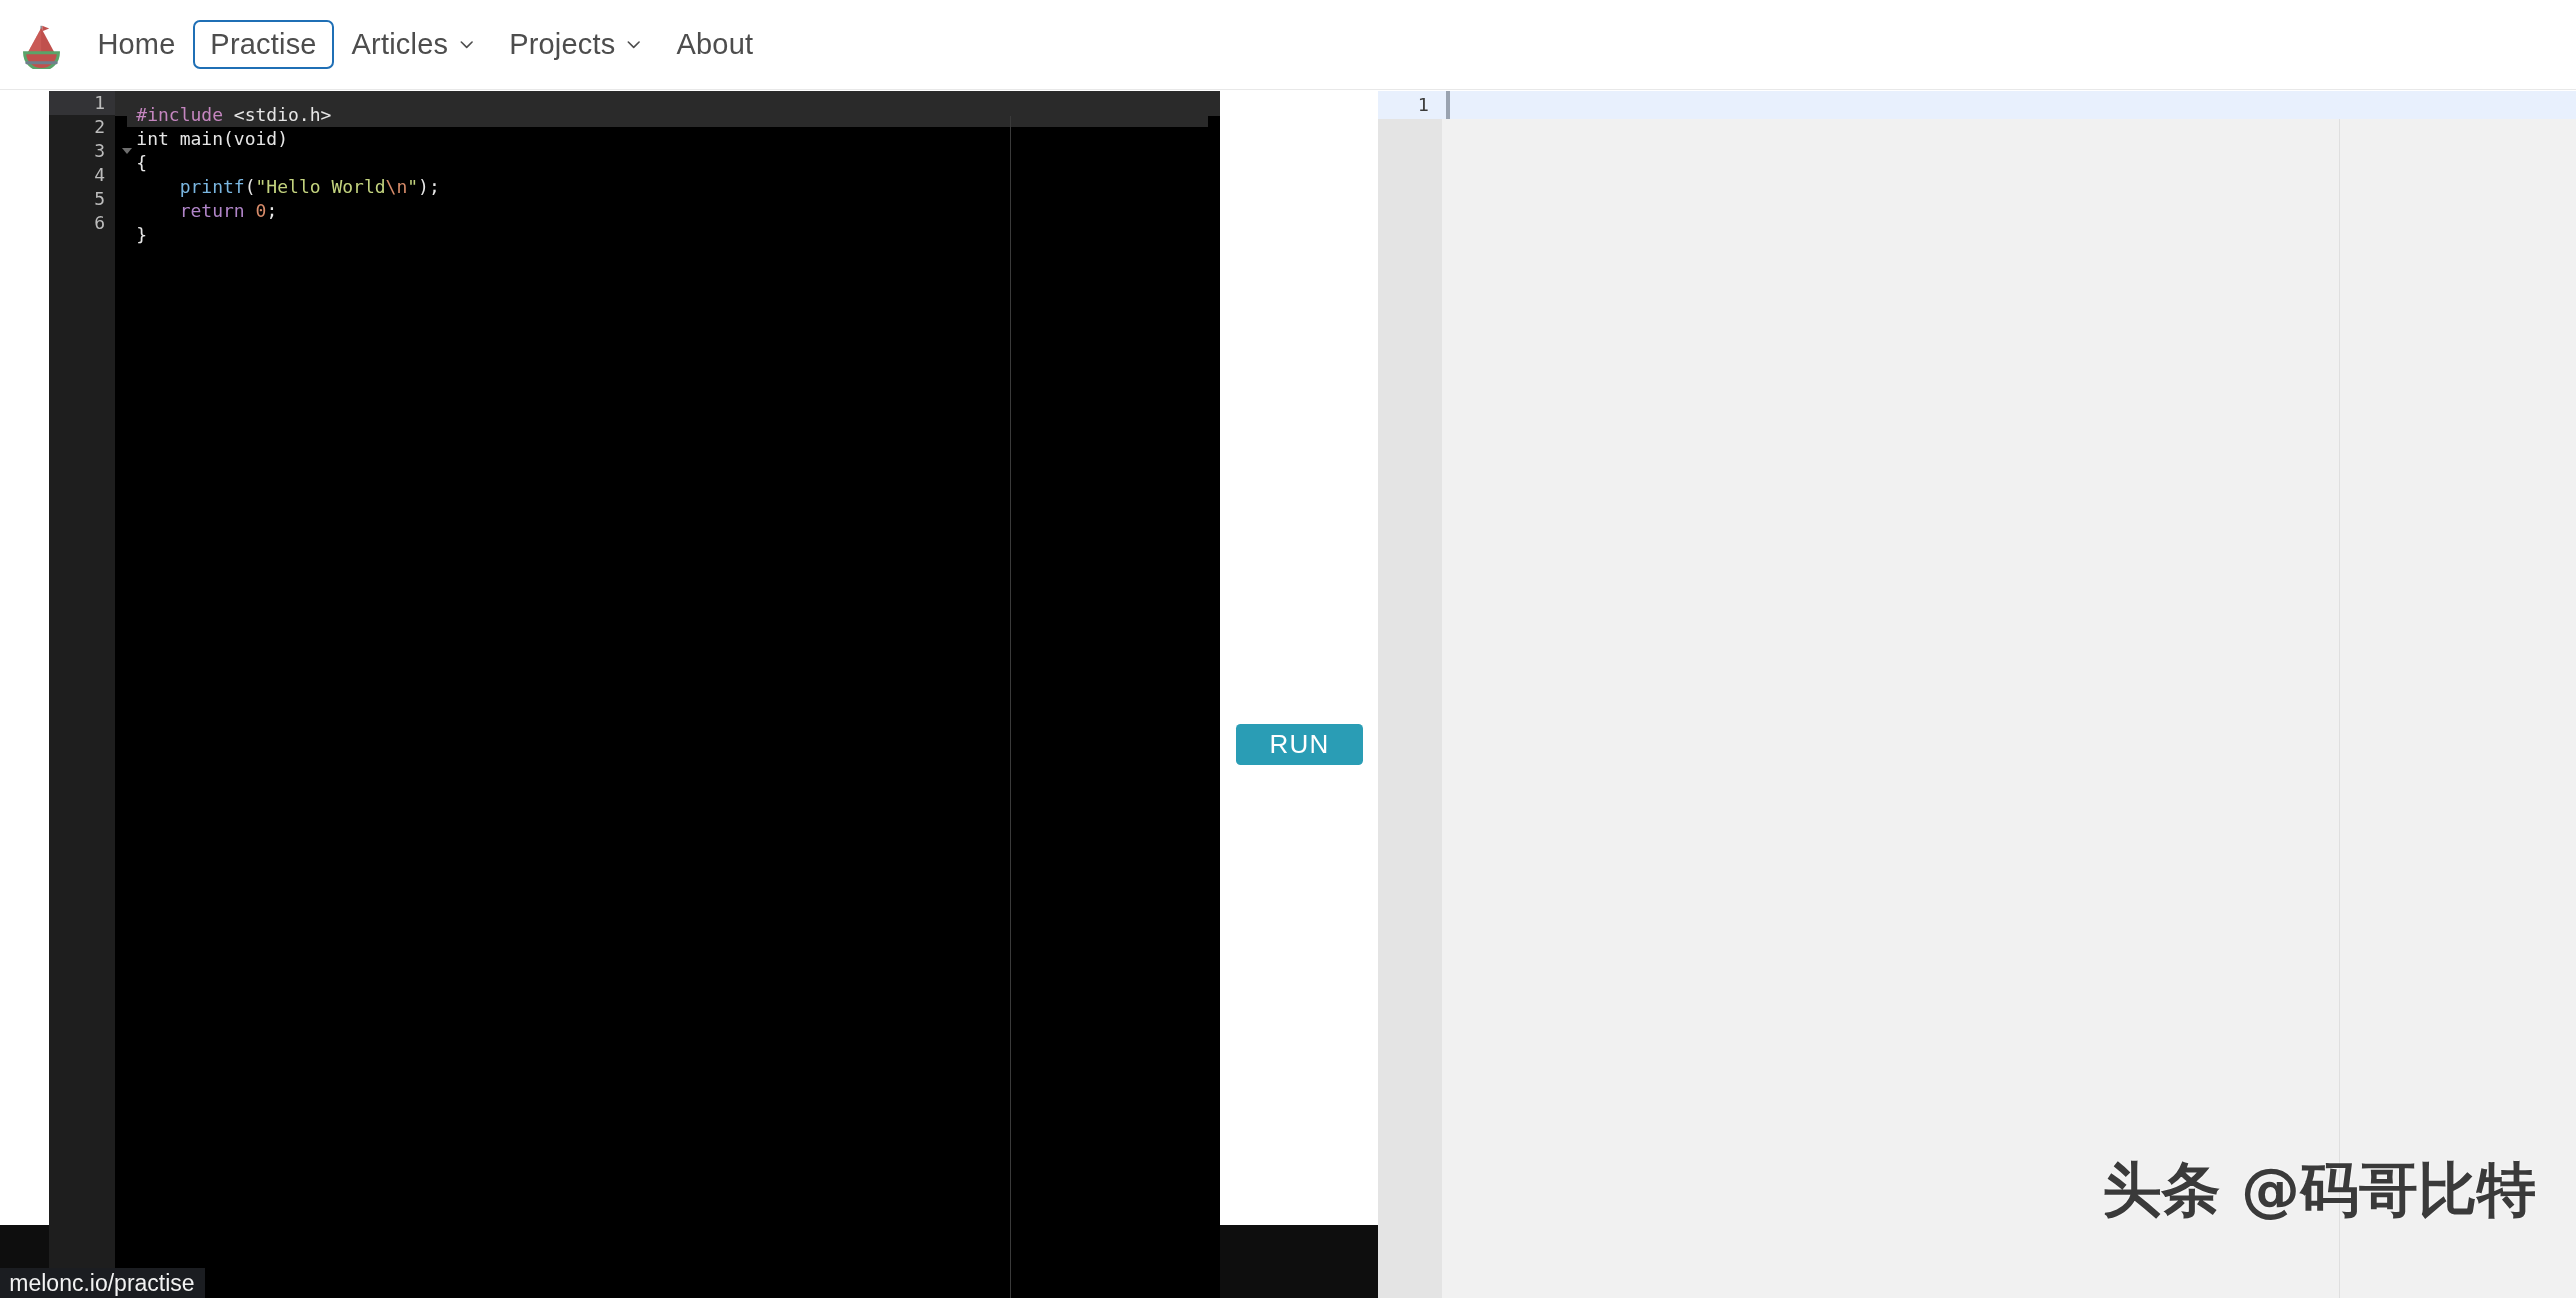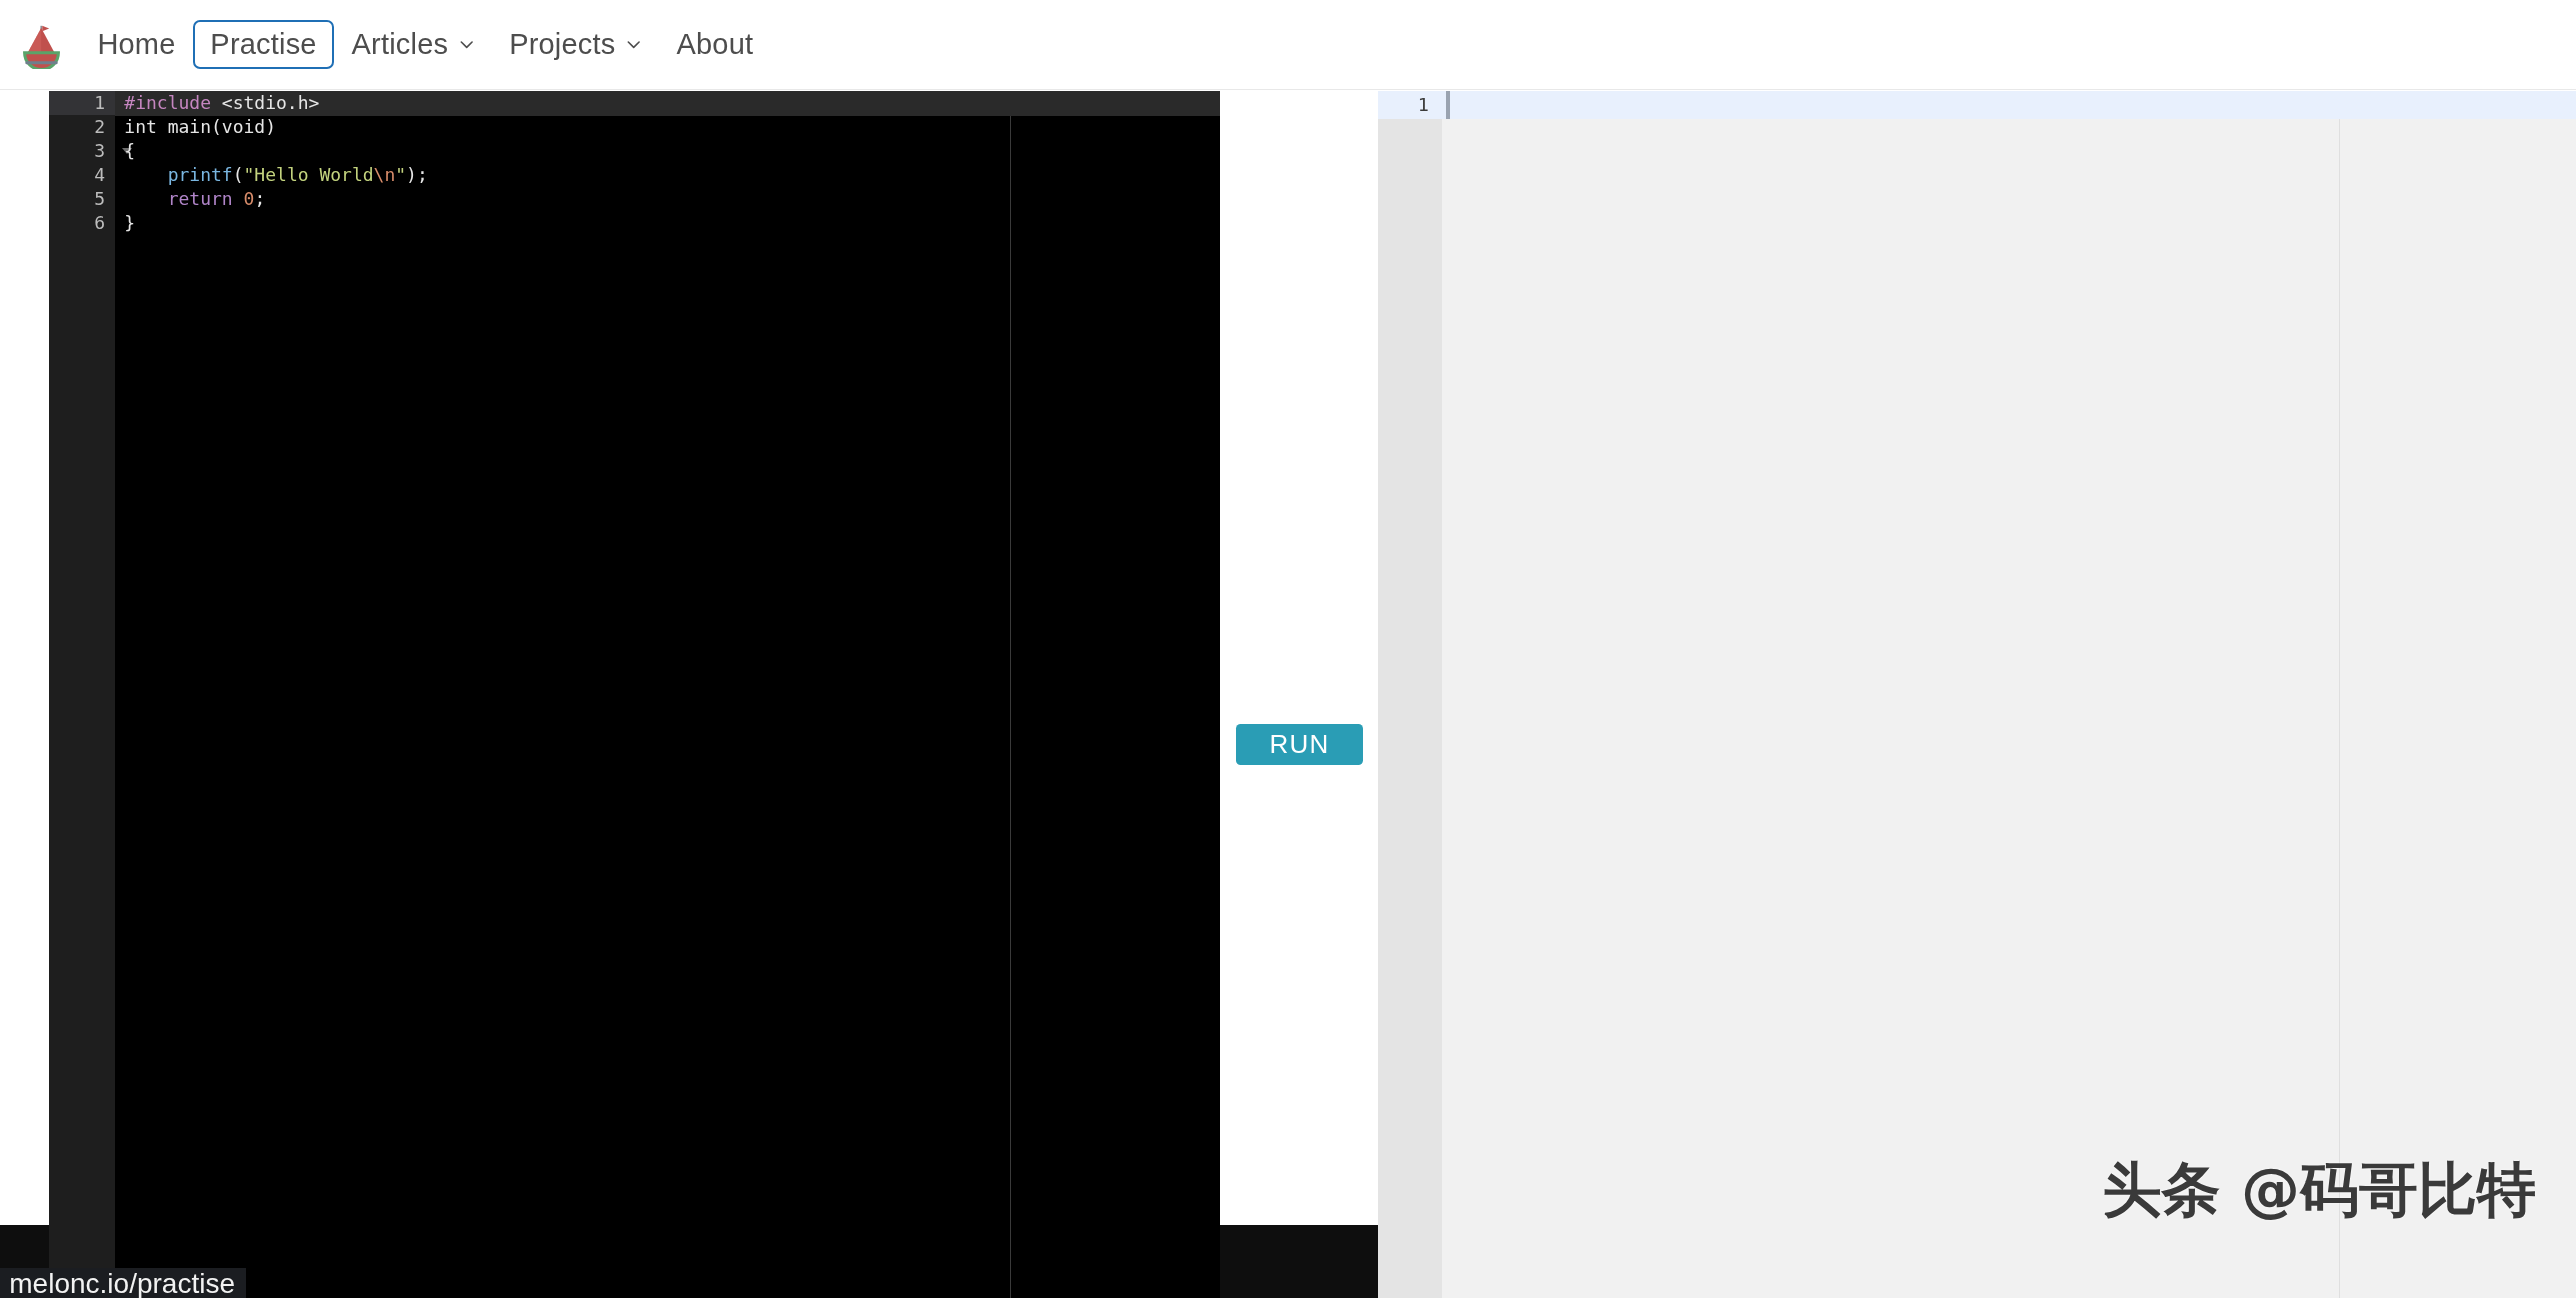--- a/index.html
+++ b/index.html
@@ -117,21 +117,21 @@
     width: 1105px;
     height: 25px;
     background: #2a2a2a;
   }
   #code-body {
     position: absolute;
     left: 66px;
     top: 0;
     width: 1105px;
     height: 1208px;
-    padding: 0;
+    padding: 12px;
     box-sizing: border-box;
   }
   .code-line {
     height: 24px;
     line-height: 24px;
     font-family: "DejaVu Sans Mono", monospace;
     font-size: 18px;
     color: #e6e6e6;
     white-space: pre;
     padding-left: 9.3px;
@@ -263,21 +263,21 @@
 
   
   #status-tooltip {
     position: absolute;
     left: 0;
     bottom: 0;
     height: 31px;
     padding: 0 10.8px 0 9.3px;
     background: #1b1d21;
     color: #f2f2f2;
-    font-size: 28px;
+    font-size: 23px;
     font-family: "Liberation Sans", sans-serif;
     display: flex;
     align-items: center;
     z-index: 90;
     white-space: nowrap;
   }
 
   
   #watermark {
     position: absolute;

